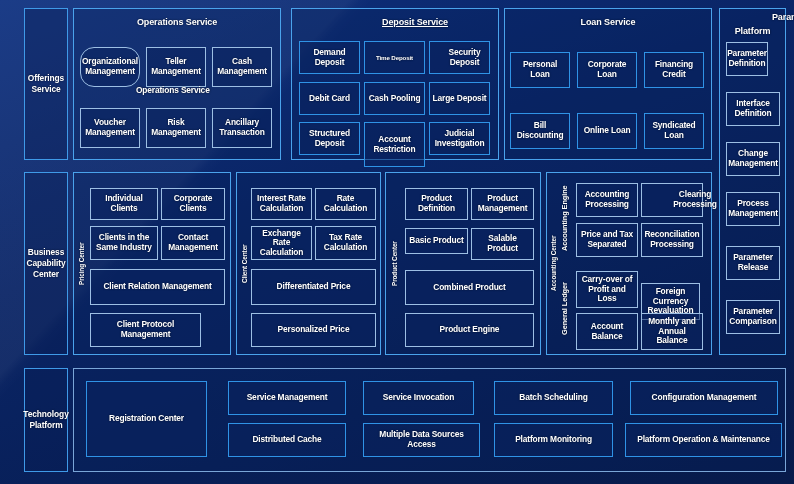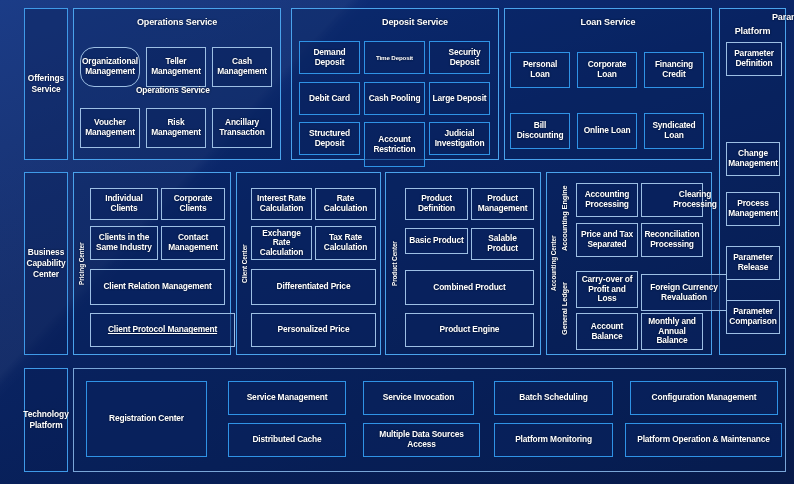--- a/index.html
+++ b/index.html
@@ -126,21 +126,21 @@
   <div class="node light" style="left:146px; top:47px; width:60px; height:40px;">Teller Management</div>
   <div class="node light" style="left:212px; top:47px; width:60px; height:40px;">Cash Management</div>
 
   <div class="overlap-label" style="left:136px; top:85px;">Operations Service</div>
 
   <div class="node light" style="left:80px; top:108px; width:60px; height:40px;">Voucher Management</div>
   <div class="node light" style="left:146px; top:108px; width:60px; height:40px;">Risk Management</div>
   <div class="node light" style="left:212px; top:108px; width:60px; height:40px;">Ancillary Transaction</div>
 
   <div class="band" style="left:291px; top:8px; width:208px; height:152px;"></div>
-  <div class="plabel title" style="left:291px; top:16px; width:248px; height:14px;">Deposit Service</div>
+  <div class="plabel title" style="left:291px; top:16px; width:248px; height:14px;text-decoration:underline;">Deposit Service</div>
 
   <div class="node" style="left:299px; top:41px; width:61px; height:33px;">Demand Deposit</div>
   <div class="node tiny" style="left:364px; top:41px; width:61px; height:33px;">Time Deposit</div>
   <div class="node" style="left:429px; top:41px; width:61px; height:33px;padding-left:12px;">Security Deposit</div>
 
   <div class="node" style="left:299px; top:82px; width:61px; height:33px;">Debit Card</div>
   <div class="node" style="left:364px; top:82px; width:61px; height:33px;">Cash Pooling</div>
   <div class="node" style="left:429px; top:82px; width:61px; height:33px;">Large Deposit</div>
 
   <div class="node" style="left:299px; top:122px; width:61px; height:33px;">Structured Deposit</div>
@@ -155,38 +155,39 @@
   <div class="node" style="left:644px; top:52px; width:60px; height:36px;">Financing Credit</div>
 
   <div class="node" style="left:510px; top:113px; width:60px; height:36px;">Bill Discounting</div>
   <div class="node" style="left:577px; top:113px; width:60px; height:36px;">Online Loan</div>
   <div class="node" style="left:644px; top:113px; width:60px; height:36px;">Syndicated Loan</div>
 
   <div class="band" style="left:719px; top:8px; width:67px; height:347px;"></div>
   <div class="plabel title" style="left:760px; top:12px; width:67px; height:12px;">Parameter</div>
   <div class="plabel title" style="left:719px; top:26px; width:67px; height:12px;">Platform</div>
 
-  <div class="node light" style="left:726px; top:42px; width:56px; height:34px;">Parameter Definition</div>
+  <div class="node light" style="left:726px; top:42px; width:42px; height:34px;">Parameter Definition</div>
+  <div class="node light" style="left:726px; top:92px; width:54px; height:34px;">Interface Definition</div>
   <div class="node light" style="left:726px; top:142px; width:54px; height:34px;">Change Management</div>
   <div class="node light" style="left:726px; top:192px; width:54px; height:34px;">Process Management</div>
   <div class="node light" style="left:726px; top:246px; width:54px; height:34px;">Parameter Release</div>
   <div class="node light" style="left:726px; top:300px; width:54px; height:34px;">Parameter Comparison</div>
 
   <div class="frame" style="left:24px; top:172px; width:44px; height:183px;"></div>
   <div class="plabel" style="left:24px; top:172px; width:44px; height:183px;">Business Capability Center</div>
 
   <div class="band" style="left:73px; top:172px; width:158px; height:183px;"></div>
   <div class="vlabel" style="left:75px; top:172px; width:12px; height:183px;">Pricing Center</div>
 
   <div class="node light" style="left:90px; top:188px; width:68px; height:32px;">Individual Clients</div>
   <div class="node light" style="left:161px; top:188px; width:64px; height:32px;">Corporate Clients</div>
   <div class="node light" style="left:90px; top:226px; width:68px; height:34px;">Clients in the Same Industry</div>
   <div class="node light" style="left:161px; top:226px; width:64px; height:34px;">Contact Management</div>
   <div class="node light" style="left:90px; top:269px; width:135px; height:36px;">Client Relation Management</div>
-  <div class="node light" style="left:90px; top:313px; width:145px; height:34px;text-decoration:underline;">Client Protocol Management</div>
+  <div class="node light" style="left:90px; top:313px; width:111px; height:34px;">Client Protocol Management</div>
 
   <div class="band" style="left:236px; top:172px; width:145px; height:183px;"></div>
   <div class="vlabel" style="left:238px; top:172px; width:12px; height:183px;">Client Center</div>
 
   <div class="node light" style="left:251px; top:188px; width:61px; height:32px;">Interest Rate Calculation</div>
   <div class="node light" style="left:315px; top:188px; width:61px; height:32px;">Rate Calculation</div>
   <div class="node light" style="left:251px; top:226px; width:61px; height:34px;">Exchange Rate Calculation</div>
   <div class="node light" style="left:315px; top:226px; width:61px; height:34px;">Tax Rate Calculation</div>
   <div class="node light" style="left:251px; top:269px; width:125px; height:36px;">Differentiated Price</div>
   <div class="node light" style="left:251px; top:313px; width:125px; height:34px;">Personalized Price</div>
@@ -205,21 +206,21 @@
   <div class="vlabel" style="left:548px; top:172px; width:11px; height:183px;">Accounting Center</div>
   <div class="vlabel big" style="left:558px; top:176px; width:13px; height:84px;">Accounting Engine</div>
   <div class="vlabel big" style="left:558px; top:266px; width:13px; height:86px;">General Ledger</div>
 
   <div class="node light" style="left:576px; top:183px; width:62px; height:34px;">Accounting Processing</div>
   <div class="node light" style="left:641px; top:183px; width:62px; height:34px;padding-left:48px;">Clearing Processing</div>
   <div class="node light" style="left:576px; top:223px; width:62px; height:34px;">Price and Tax Separated</div>
   <div class="node light" style="left:641px; top:223px; width:62px; height:34px;">Reconciliation Processing</div>
 
   <div class="node light" style="left:576px; top:271px; width:62px; height:37px;">Carry-over of Profit and Loss</div>
-  <div class="node light" style="left:641px; top:274px; width:86px; height:37px;">Foreign Currency Revaluation</div>
+  <div class="node light" style="left:641px; top:283px; width:59px; height:37px;">Foreign Currency Revaluation</div>
   <div class="node light" style="left:576px; top:313px; width:62px; height:37px;">Account Balance</div>
   <div class="node light" style="left:641px; top:313px; width:62px; height:37px;">Monthly and Annual Balance</div>
 
   <div class="frame" style="left:24px; top:368px; width:44px; height:104px;"></div>
   <div class="plabel" style="left:24px; top:368px; width:44px; height:104px;">Technology Platform</div>
 
   <div class="band soft" style="left:73px; top:368px; width:713px; height:104px;"></div>
 
   <div class="node" style="left:86px; top:381px; width:121px; height:76px;">Registration Center</div>
 

